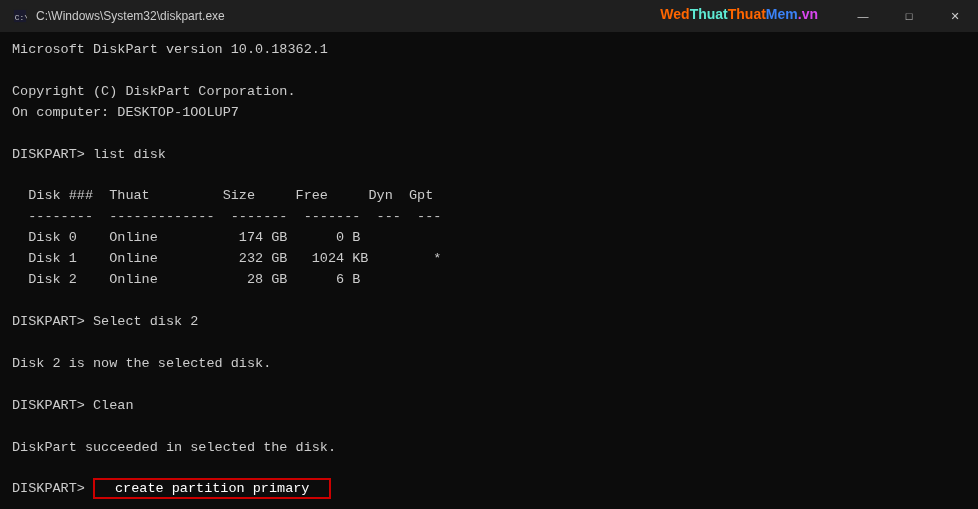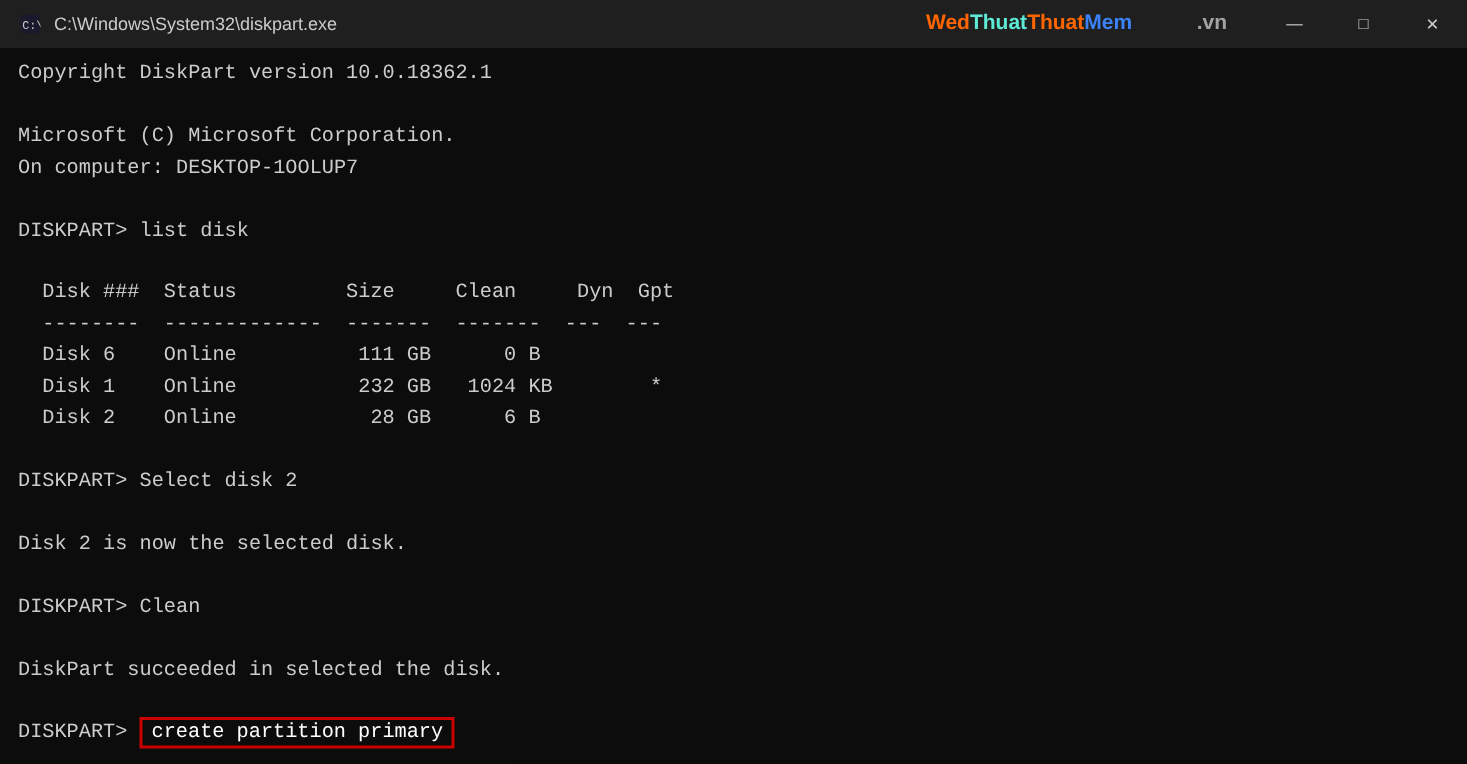--- a/index.html
+++ b/index.html
@@ -96,22 +96,21 @@
 
     .watermark-phan {
       color: #ff6600;
     }
 
     .watermark-mem {
       color: #3b82f6;
     }
 
     .watermark-vn {
-      color: #a3a3a3;
-      margin-left: 43px;
+      color: #d946ef;
     }
 
     .terminal-content {
       flex: 1;
       background: #0c0c0c;
       padding: 8px 12px;
       overflow: hidden;
       color: #cccccc;
       font-size: 14px;
       line-height: 1.4;
@@ -120,21 +119,21 @@
     .line {
       white-space: pre;
       color: #cccccc;
       font-size: 13.5px;
       line-height: 1.55;
     }
 
     .highlight-box {
       display: inline;
       border: 2px solid #cc0000;
-      padding: 1px 6px;
+      padding: 1px 20px;
       color: #ffffff;
     }
 
     @keyframes blink {
       50% { opacity: 0; }
     }
   </style>
 </head>
 <body>
 
@@ -151,30 +150,30 @@
       <span class="watermark-thu">Wed</span><span class="watermark-thuat">Thuat</span><span class="watermark-phan">Thuat</span><span class="watermark-mem">Mem</span><span class="watermark-vn">.vn</span>
     </div>
     <div class="title-controls">
       <div class="title-btn">—</div>
       <div class="title-btn">□</div>
       <div class="title-btn close">✕</div>
     </div>
   </div>
 
   <div class="terminal-content">
-    <div class="line">Copyright DiskPart version 10.0.18362.1</div>
+    <div class="line">Microsoft DiskPart version 10.0.18362.1</div>
     <div class="line">&nbsp;</div>
-    <div class="line">Microsoft (C) Microsoft Corporation.</div>
+    <div class="line">Copyright (C) DiskPart Corporation.</div>
     <div class="line">On computer: DESKTOP-1OOLUP7</div>
     <div class="line">&nbsp;</div>
     <div class="line">DISKPART&gt; list disk</div>
     <div class="line">&nbsp;</div>
-    <div class="line">  Disk ###  Status         Size     Clean     Dyn  Gpt</div>
+    <div class="line">  Disk ###  Thuat         Size     Free     Dyn  Gpt</div>
     <div class="line">  --------  -------------  -------  -------  ---  ---</div>
-    <div class="line">  Disk 6    Online          111 GB      0 B</div>
+    <div class="line">  Disk 0    Online          174 GB      0 B</div>
     <div class="line">  Disk 1    Online          232 GB   1024 KB        *</div>
     <div class="line">  Disk 2    Online           28 GB      6 B</div>
     <div class="line">&nbsp;</div>
     <div class="line">DISKPART&gt; Select disk 2</div>
     <div class="line">&nbsp;</div>
     <div class="line">Disk 2 is now the selected disk.</div>
     <div class="line">&nbsp;</div>
     <div class="line">DISKPART&gt; Clean</div>
     <div class="line">&nbsp;</div>
     <div class="line">DiskPart succeeded in selected the disk.</div>

